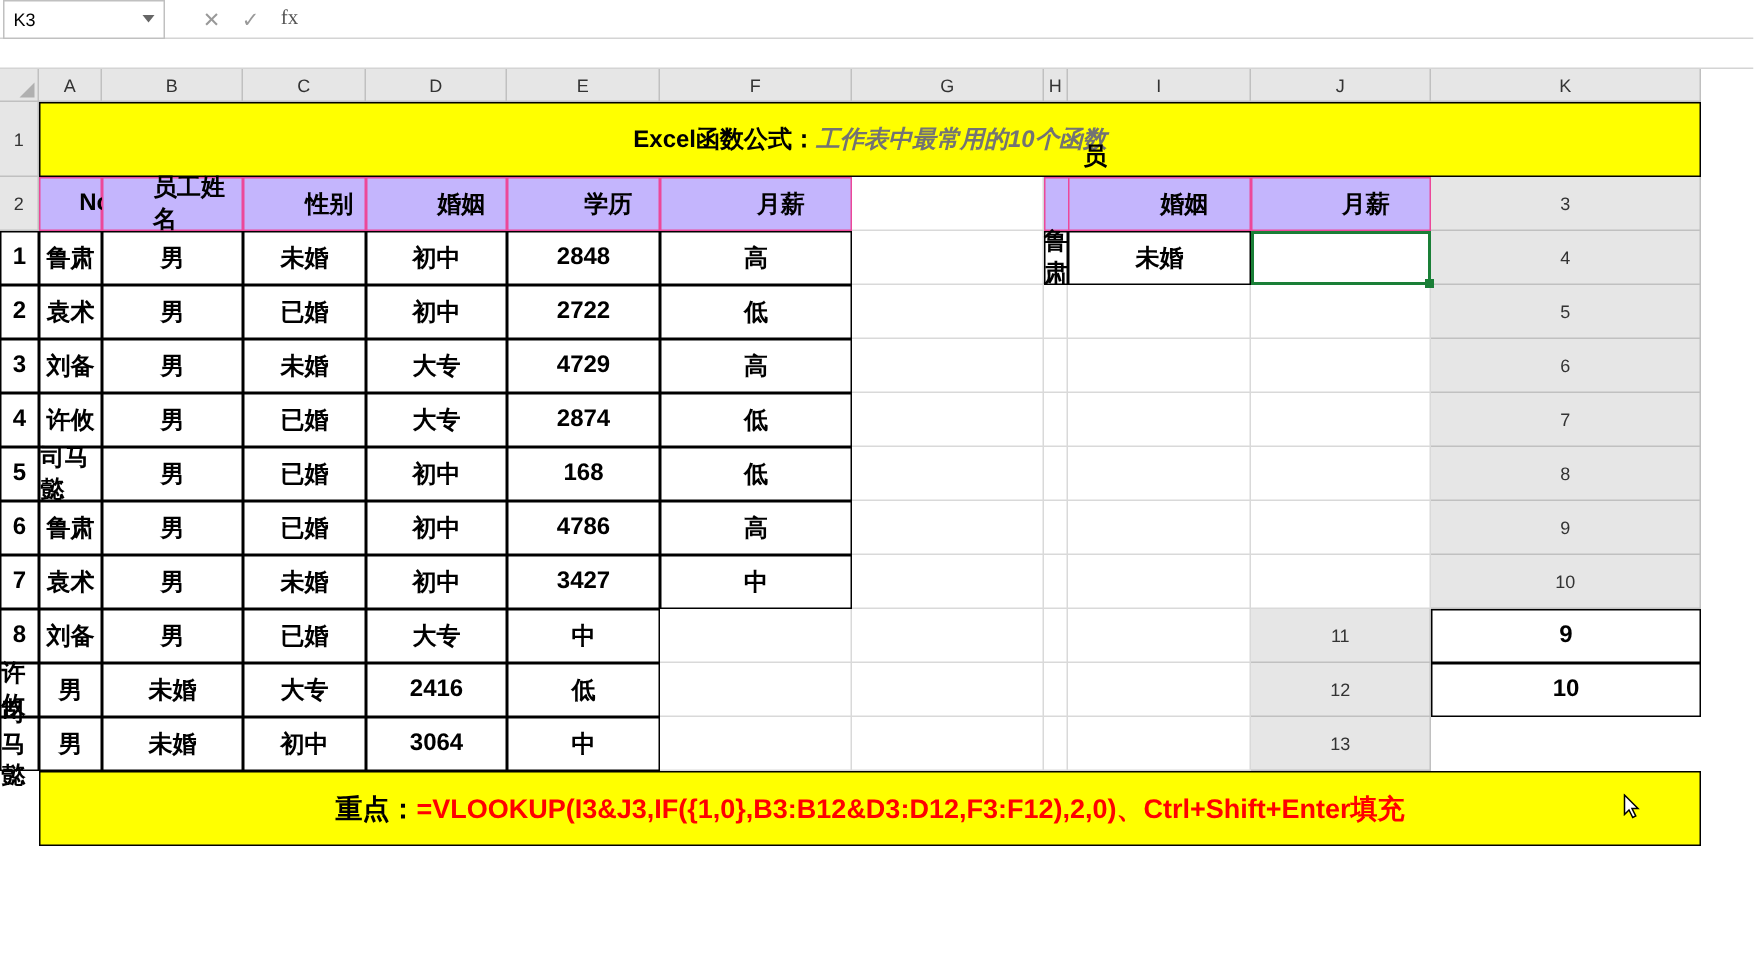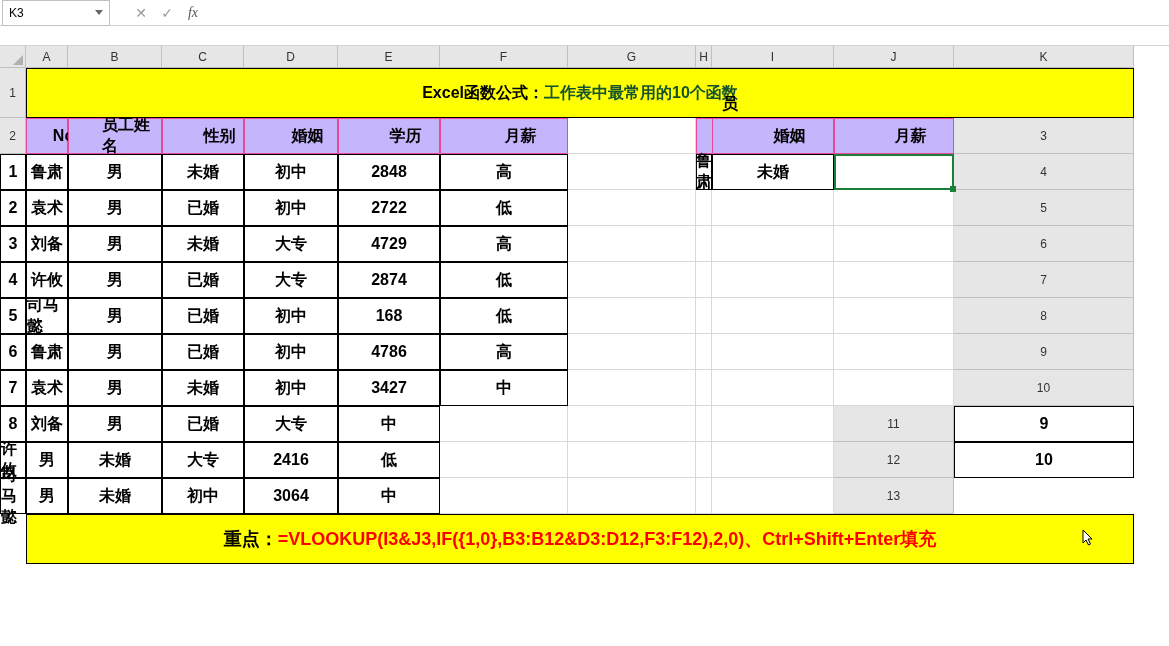--- a/index.html
+++ b/index.html
@@ -37,21 +37,21 @@
       border-top: 5px solid #666;
     }
     .fb-divider { width: 18px; }
     .fb-btn {
       width: 26px; height: 22px;
       display: flex; align-items: center; justify-content: center;
       color: #999;
       font-size: 14px;
       cursor: pointer;
     }
-    .fb-btn.fx { font-style: italic; font-family: "Times New Roman", serif; color: #555;}
+    .fb-btn.fx { font-family: "Times New Roman", serif; color: #555;}
     .formula-input {
       flex: 1;
       height: 22px;
       border: none;
       outline: none;
       font-size: 12px;
       background: #fff;
     }
     
     .spacer-row { height: 20px; background: #fff; border-bottom: 1px solid #d4d4d4;}
@@ -113,21 +113,21 @@
       grid-column: 2 / span 11;
       background: #ffff00;
       border: 1px solid #000;
       display: flex;
       align-items: center;
       justify-content: center;
       font-weight: bold;
       font-size: 16px;
     }
     .title-black { color: #000; }
-    .title-red { color: #14532d; }
+    .title-red { color: #737373; font-style: italic; }
     
     .th {
       font-weight: bold;
       background: #c4b5fd;
       border: 1px solid #ec4899;
       font-size: 16px;
       padding-left: 33px;
     }
     .td {
       font-weight: bold;

